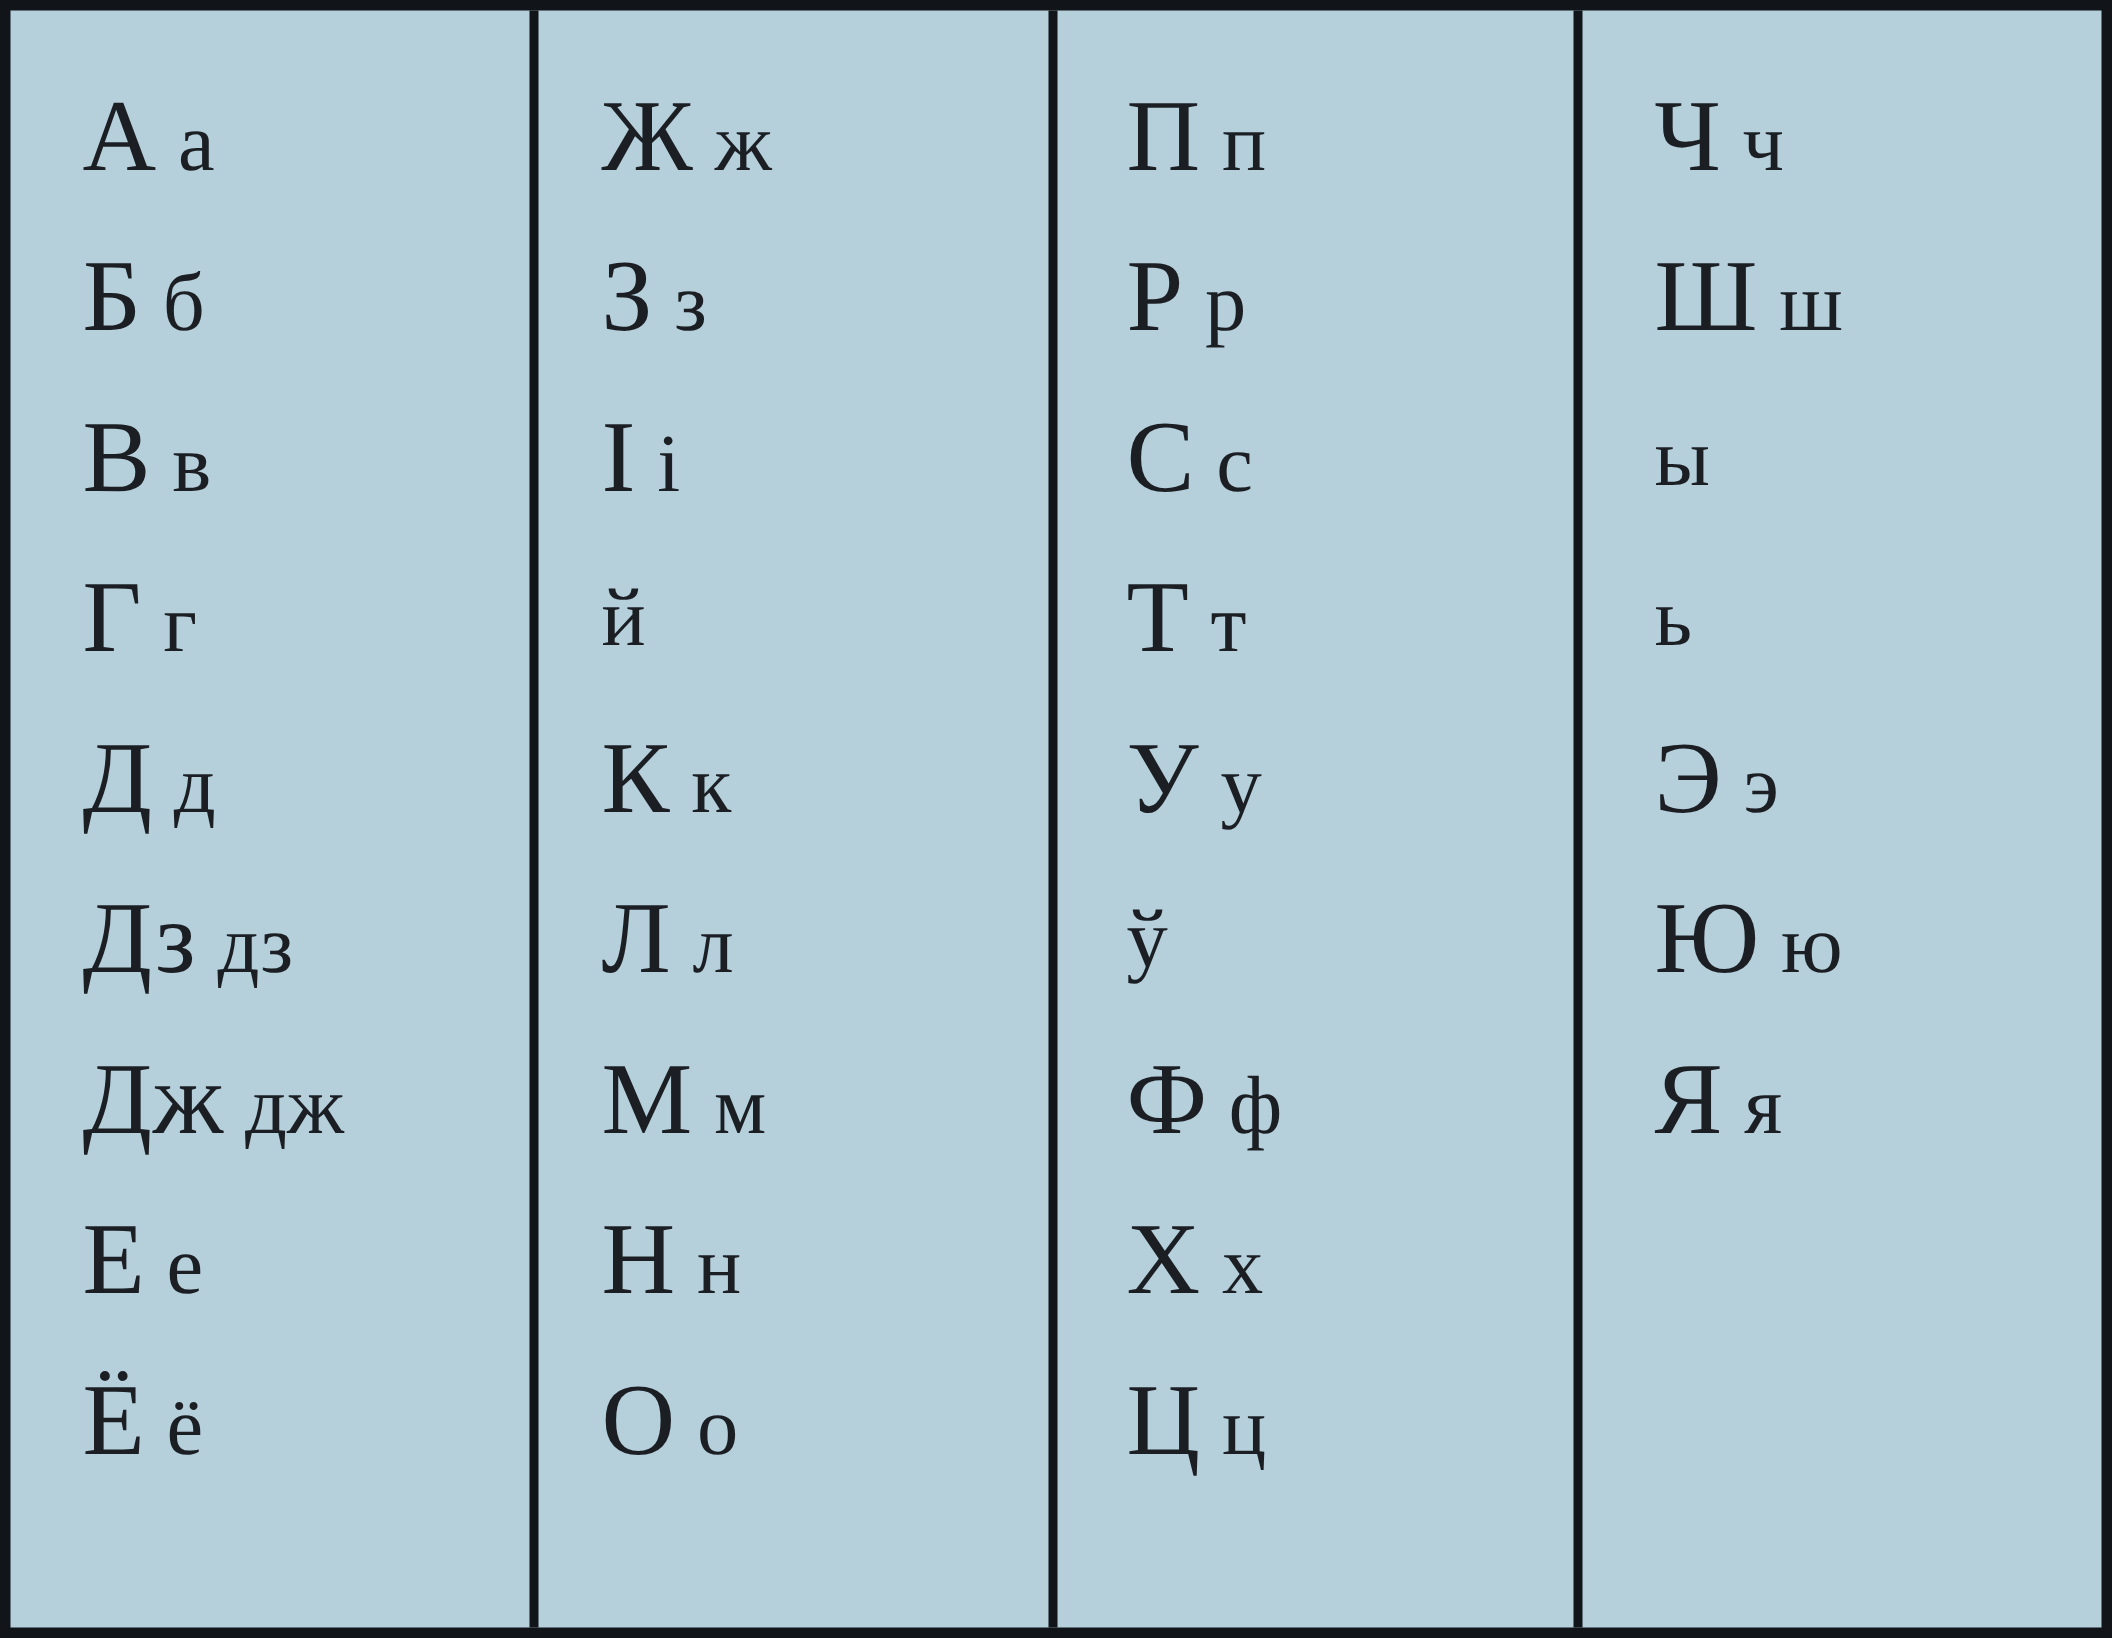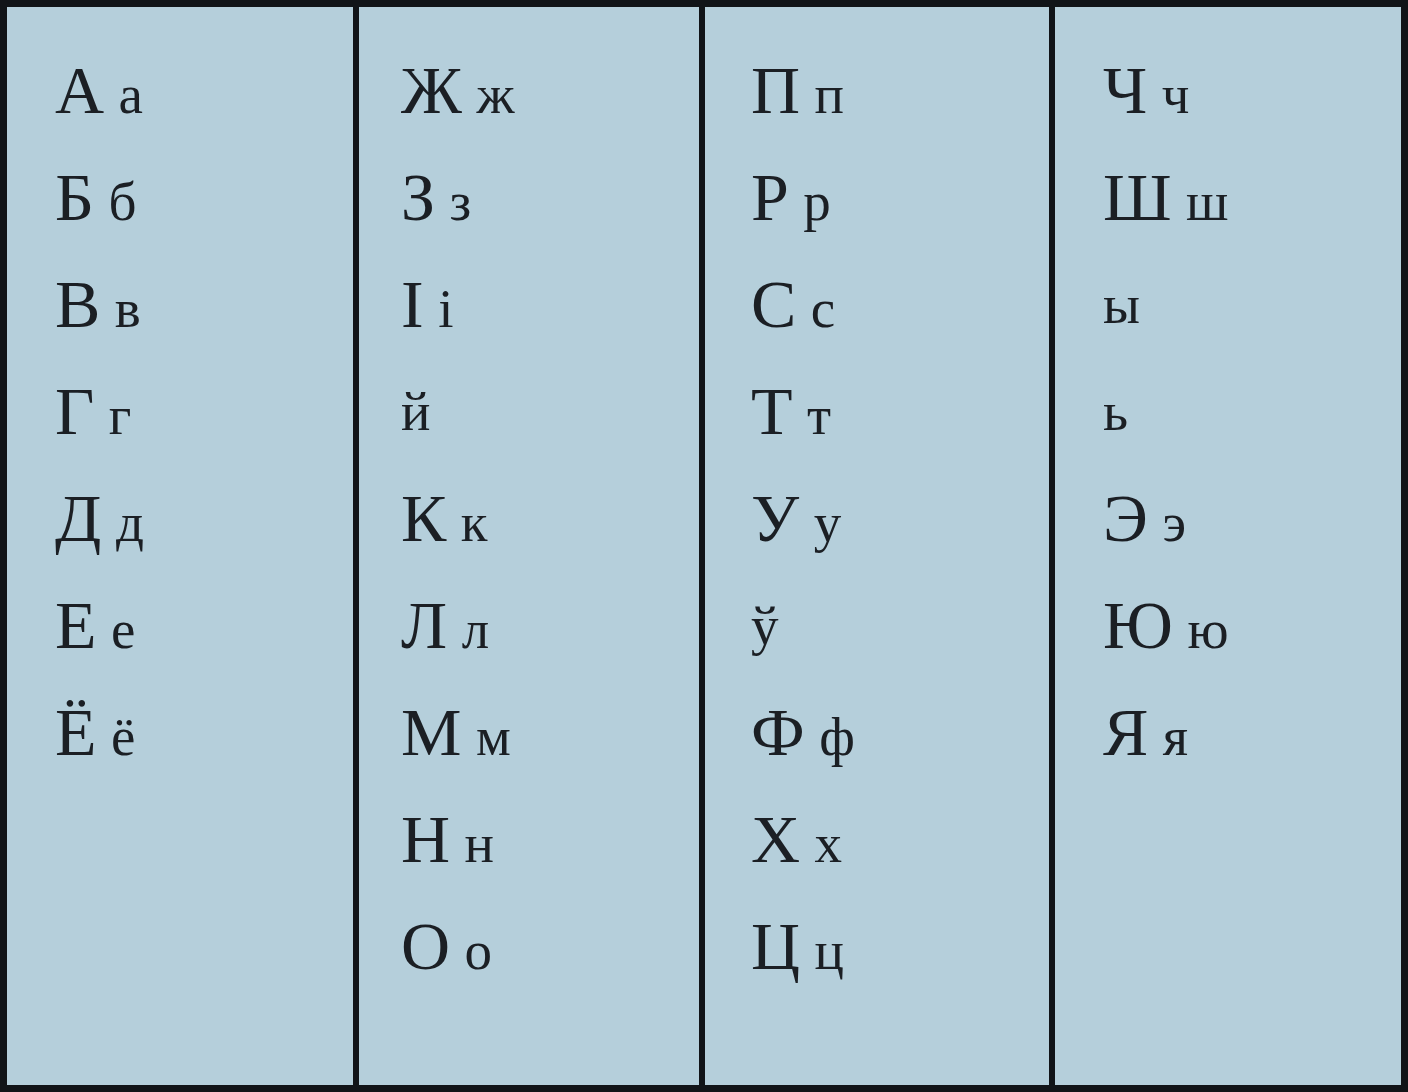--- a/index.html
+++ b/index.html
@@ -82,20 +82,28 @@
     </div>
     <div class="letter-row">
       <span class="upper">Г</span>
       <span class="lower">г</span>
     </div>
     <div class="letter-row">
       <span class="upper">Д</span>
       <span class="lower">д</span>
     </div>
     <div class="letter-row">
+      <span class="upper">Дз</span>
+      <span class="lower">дз</span>
+    </div>
+    <div class="letter-row">
+      <span class="upper">Дж</span>
+      <span class="lower">дж</span>
+    </div>
+    <div class="letter-row">
       <span class="upper">Е</span>
       <span class="lower">е</span>
     </div>
     <div class="letter-row">
       <span class="upper">Ё</span>
       <span class="lower">ё</span>
     </div>
   </div>
 
   <div class="column col-1">

